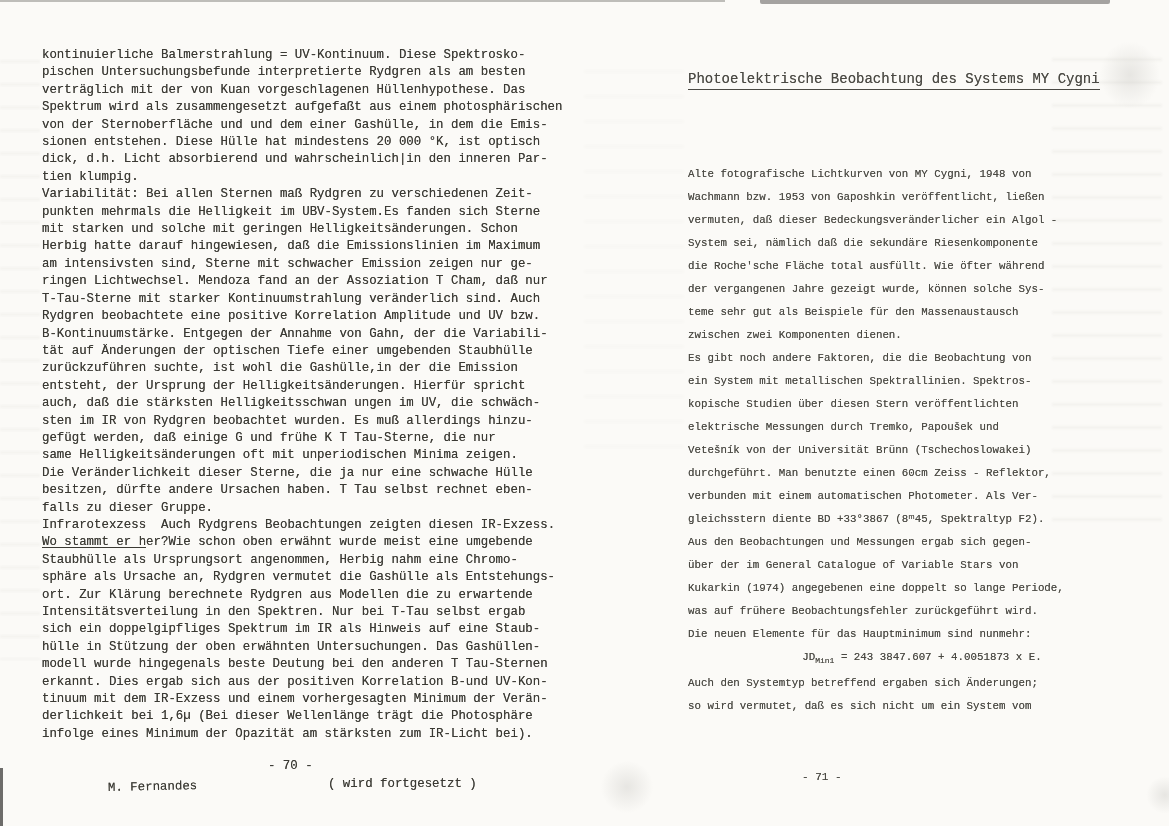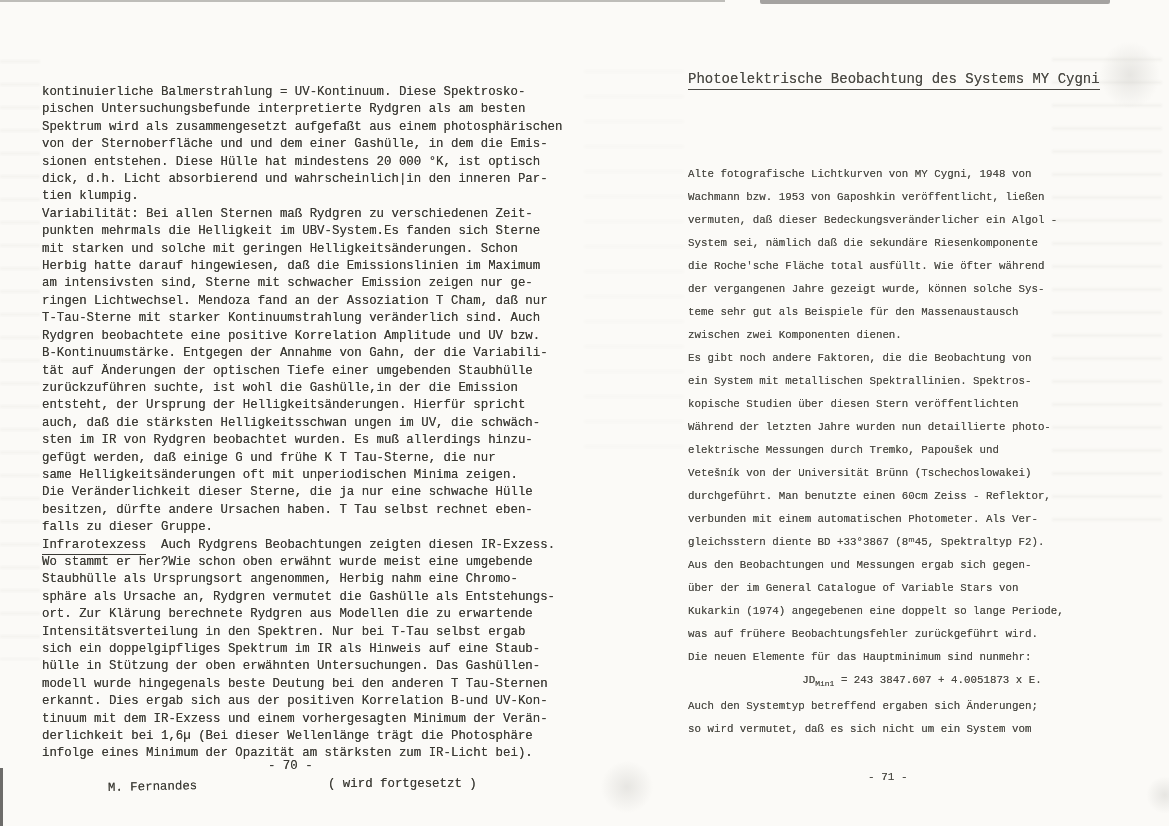--- a/index.html
+++ b/index.html
@@ -25,26 +25,26 @@
     background:repeating-linear-gradient(to bottom, rgba(110,108,100,0.08) 0 3px, transparent 3px 25px);}
   .smudge{position:absolute;pointer-events:none;background:radial-gradient(closest-side, rgba(140,138,132,0.18), transparent 75%);}
   .s1{left:592px;top:752px;width:70px;height:70px;}
   .s2{left:1090px;top:30px;width:80px;height:90px;}
   .s3{left:1140px;top:770px;width:50px;height:50px;}
 
   .page{position:absolute;}
   .line{white-space:pre;}
 
   
-  .page-left{left:42px;top:47px;width:530px;color:var(--ink_left,#3b3a34);margin-top:37px;}
+  .page-left{left:42px;top:47px;width:530px;color:var(--ink_left,#3b3a34);}
   .page-left .line{
     font-size:12.4px;line-height:17.4px;
     text-shadow:0 0 .5px rgba(59,58,52,.75);
   }
-  .ir-heading{border-bottom:1px solid var(--ink_left,#3b3a34);padding-bottom:2px;}
+  .ir-heading{border-bottom:1px solid var(--ink_left,#3b3a34);padding-bottom:15px;}
 
   
   .page-right{left:688px;top:70px;width:368px;color:var(--ink_right,#4a4943);}
   .page-right .line{
     font-size:10.8px;line-height:23px;
     text-shadow:0 0 .5px rgba(74,73,67,.7);
   }
   .doc-title{
     font-size:14px;line-height:16px;
     border-bottom:1px solid var(--ink_right,#4a4943);
@@ -55,21 +55,21 @@
   .right-body{margin-top:73px;}
   .formula-line{padding-left:100px;text-align:center;}
   .formula-line sub{font-size:8px;}
 
   
   .footer-item{position:absolute;color:var(--ink_left,#3b3a34);font-size:12.4px;white-space:pre;
     text-shadow:0 0 .5px rgba(59,58,52,.7);}
   .author{left:108px;top:780px;transform:rotate(-1.2deg);}
   .continued{left:328px;top:777px;}
   .pageno-left{left:268px;top:759px;}
-  .pageno-right{left:868px;top:771px;color:var(--ink_right,#4a4943);font-size:11px;}
+  .pageno-right{left:802px;top:771px;color:var(--ink_right,#4a4943);font-size:11px;}
 </style>
 </head>
 <body>
 
 <div class="scan">
 
   <div class="edge-top"></div>
   <div class="edge-top-right"></div>
   <div class="edge-left-bottom"></div>
   <div class="bleed b1"></div>
@@ -77,20 +77,21 @@
   <div class="bleed b3"></div>
   <div class="smudge s1"></div>
   <div class="smudge s2"></div>
   <div class="smudge s3"></div>
 
   <section class="page page-left">
     <div>
 
     <div class="line">kontinuierliche Balmerstrahlung = UV-Kontinuum. Diese Spektrosko-</div>
         <div class="line">pischen Untersuchungsbefunde interpretierte Rydgren als am besten</div>
+        <div class="line">verträglich mit der von Kuan vorgeschlagenen Hüllenhypothese. Das</div>
         <div class="line">Spektrum wird als zusammengesetzt aufgefaßt aus einem photosphärischen</div>
         <div class="line">von der Sternoberfläche und und dem einer Gashülle, in dem die Emis-</div>
         <div class="line">sionen entstehen. Diese Hülle hat mindestens 20 000 °K, ist optisch</div>
         <div class="line">dick, d.h. Licht absorbierend und wahrscheinlich|in den inneren Par-</div>
         <div class="line">tien klumpig.</div>
         <div class="line">Variabilität: Bei allen Sternen maß Rydgren zu verschiedenen Zeit-</div>
         <div class="line">punkten mehrmals die Helligkeit im UBV-System.Es fanden sich Sterne</div>
         <div class="line">mit starken und solche mit geringen Helligkeitsänderungen. Schon</div>
         <div class="line">Herbig hatte darauf hingewiesen, daß die Emissionslinien im Maximum</div>
         <div class="line">am intensivsten sind, Sterne mit schwacher Emission zeigen nur ge-</div>
@@ -135,21 +136,20 @@
         <div class="line">Wachmann bzw. 1953 von Gaposhkin veröffentlicht, ließen</div>
         <div class="line">vermuten, daß dieser Bedeckungsveränderlicher ein Algol -</div>
         <div class="line">System sei, nämlich daß die sekundäre Riesenkomponente</div>
         <div class="line">die Roche'sche Fläche total ausfüllt. Wie öfter während</div>
         <div class="line">der vergangenen Jahre gezeigt wurde, können solche Sys-</div>
         <div class="line">teme sehr gut als Beispiele für den Massenaustausch</div>
         <div class="line">zwischen zwei Komponenten dienen.</div>
         <div class="line">Es gibt noch andere Faktoren, die die Beobachtung von</div>
         <div class="line">ein System mit metallischen Spektrallinien. Spektros-</div>
         <div class="line">kopische Studien über diesen Stern veröffentlichten</div>
-        <div class="line">Während der letzten Jahre wurden nun detaillierte photo-</div>
         <div class="line">elektrische Messungen durch Tremko, Papoušek und</div>
         <div class="line">Vetešník von der Universität Brünn (Tschechoslowakei)</div>
         <div class="line">durchgeführt. Man benutzte einen 60cm Zeiss - Reflektor,</div>
         <div class="line">verbunden mit einem automatischen Photometer. Als Ver-</div>
         <div class="line">gleichsstern diente BD +33°3867 (8ᵐ45, Spektraltyp F2).</div>
         <div class="line">Aus den Beobachtungen und Messungen ergab sich gegen-</div>
         <div class="line">über der im General Catalogue of Variable Stars von</div>
         <div class="line">Kukarkin (1974) angegebenen eine doppelt so lange Periode,</div>
         <div class="line">was auf frühere Beobachtungsfehler zurückgeführt wird.</div>
         <div class="line">Die neuen Elemente für das Hauptminimum sind nunmehr:</div>

